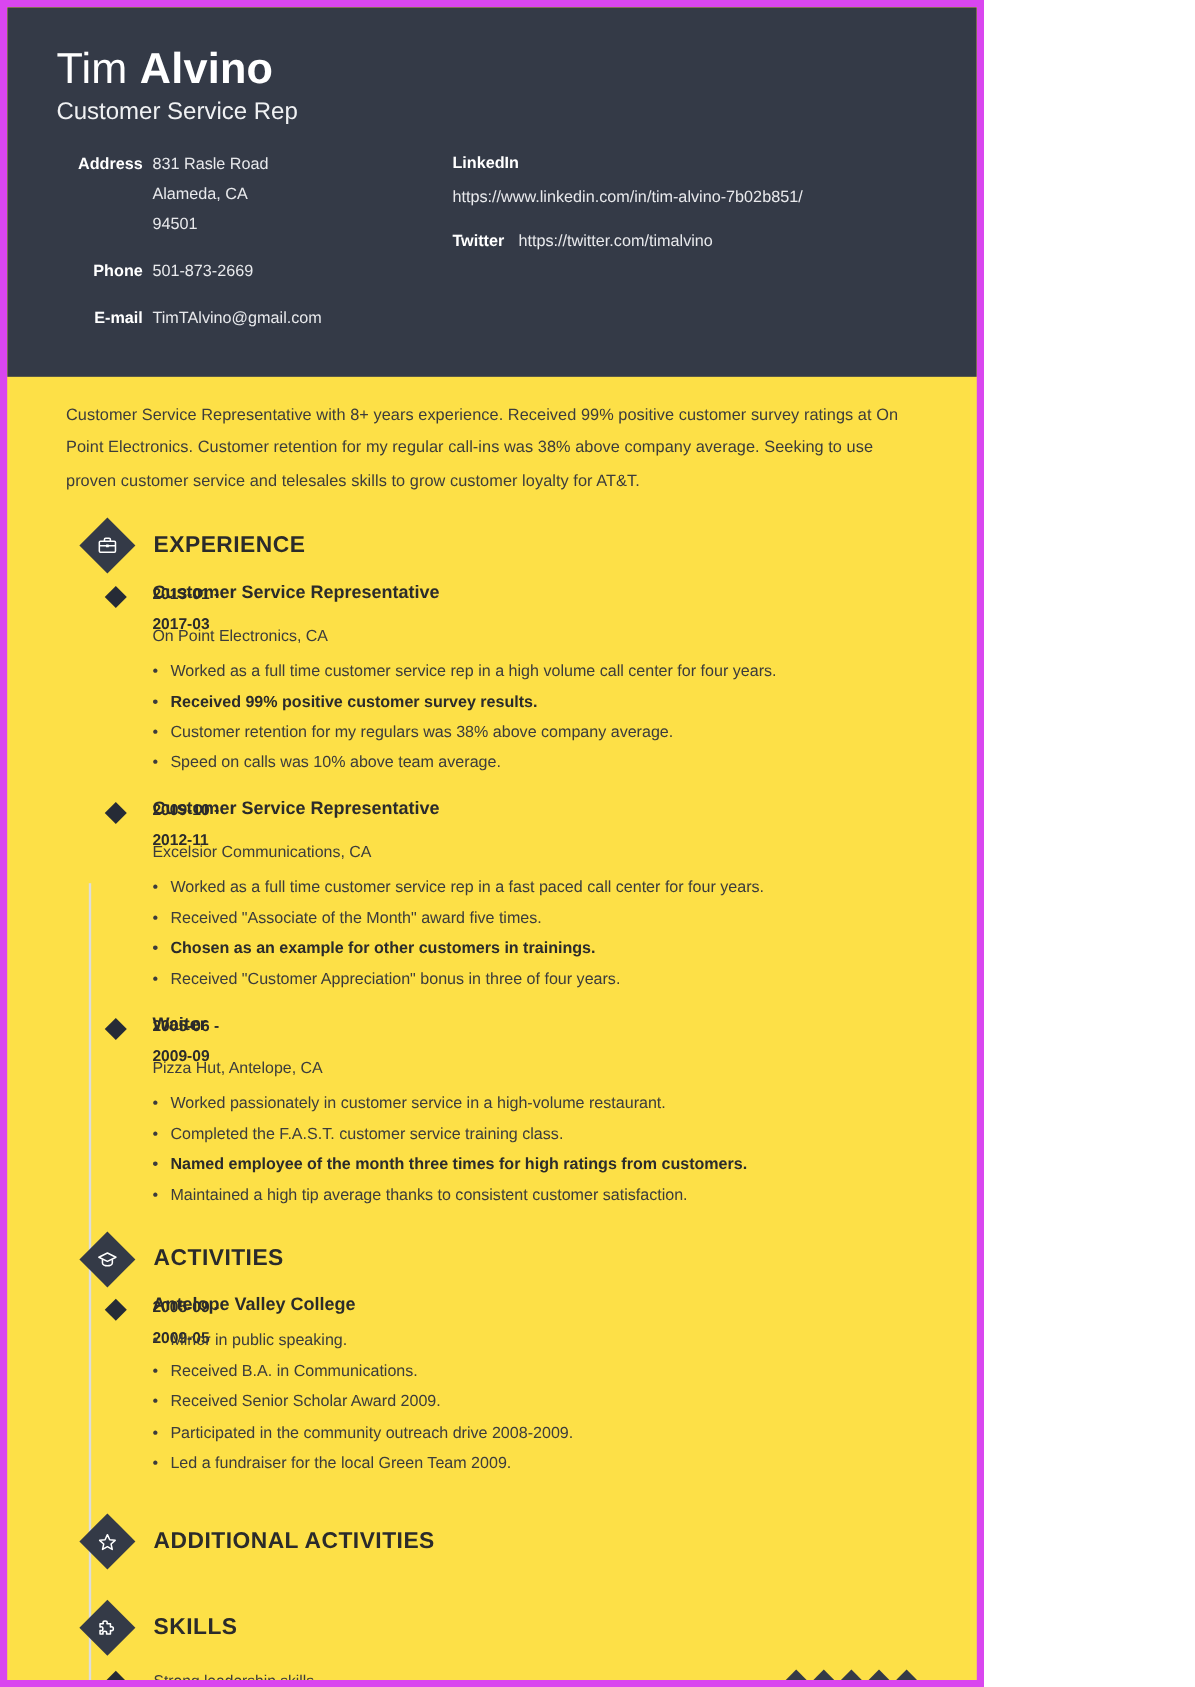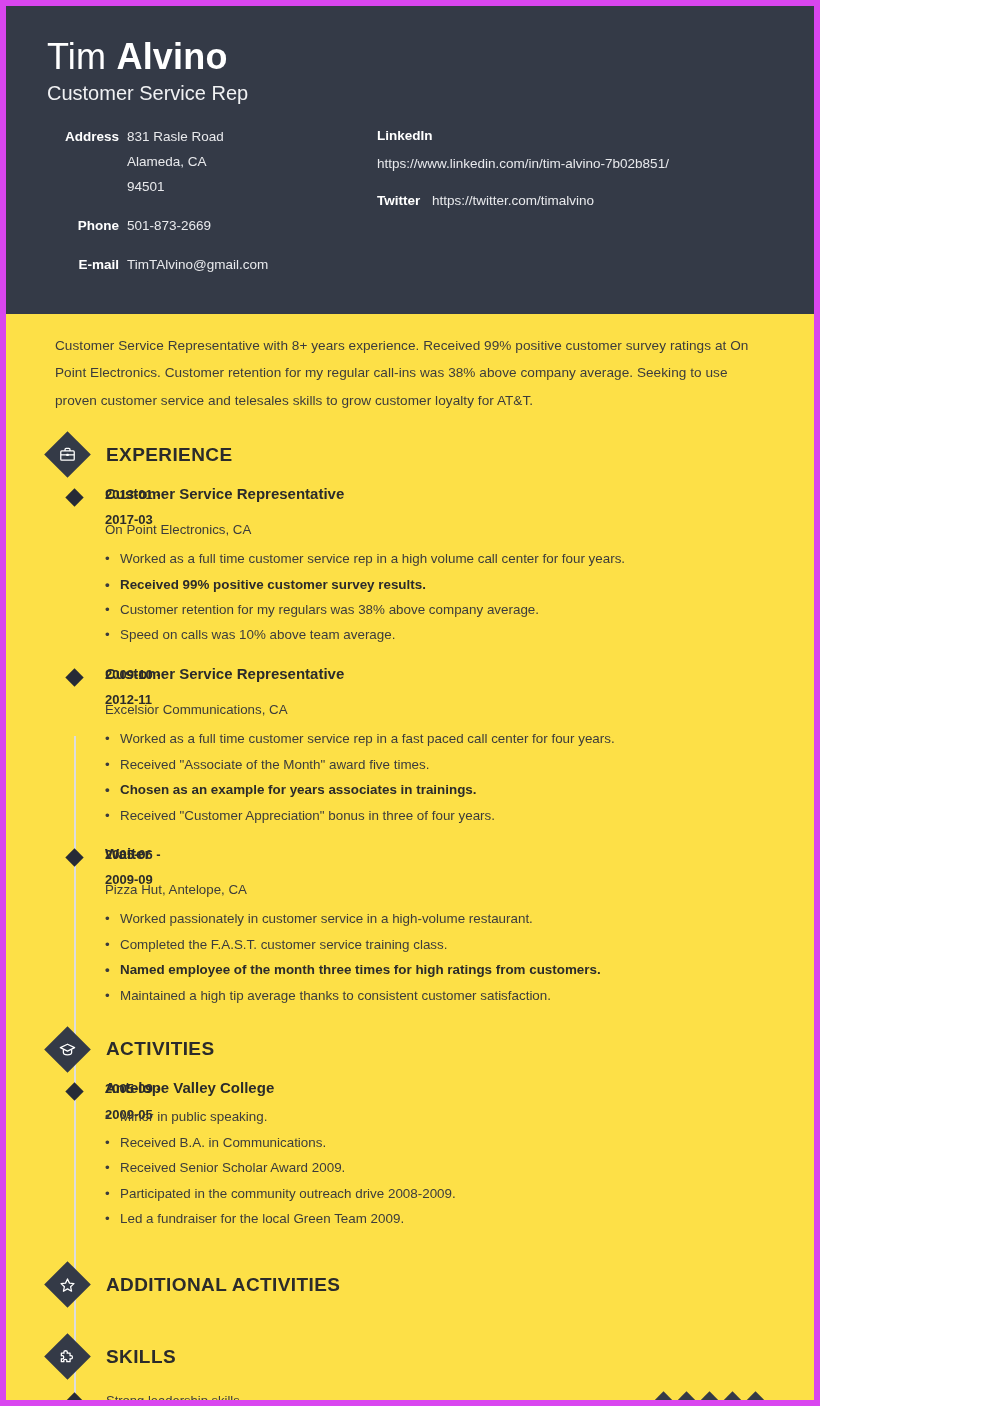--- a/index.html
+++ b/index.html
@@ -95,20 +95,21 @@
     bottom: 52px;
     width: 2px;
     background: #dddddd;
     z-index: 0;
   }
 
   .section {
     position: relative;
     z-index: 1;
     margin-top: 14px;
+    padding-left: 22px;
   }
   .section-head {
     display: flex;
     align-items: center;
     height: 54px;
     position: relative;
   }
   .diamond {
     position: absolute;
     left: 45px;
@@ -302,21 +303,21 @@
         <div class="entry-date">
           <div>2009-10 -</div>
           <div>2012-11</div>
         </div>
         <div class="entry-main">
           <div class="entry-title">Customer Service Representative</div>
           <div class="entry-sub">Excelsior Communications, CA</div>
           <ul class="bullets">
             <li>Worked as a full time customer service rep in a fast paced call center for four years.</li>
             <li>Received "Associate of the Month" award five times.</li>
-            <li class="bold">Chosen as an example for years associates in trainings.</li>
+            <li class="bold">Chosen as an example for other customers in trainings.</li>
             <li>Received "Customer Appreciation" bonus in three of four years.</li>
           </ul>
         </div>
       </div>
 
       <div class="entry">
         <span class="entry-dot"></span>
         <div class="entry-date">
           <div>2005-06 -</div>
           <div>2009-09</div>

